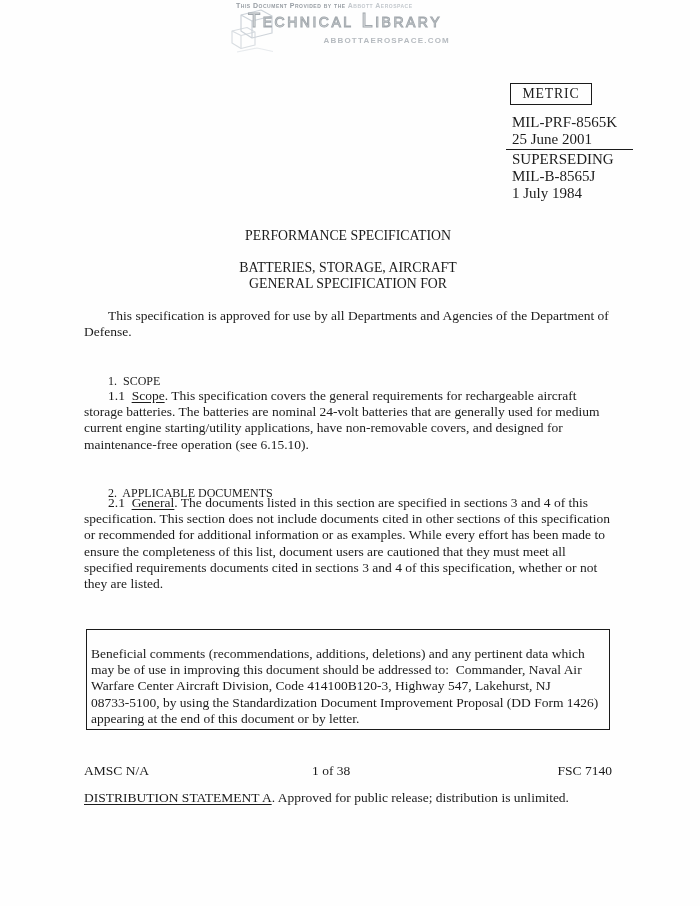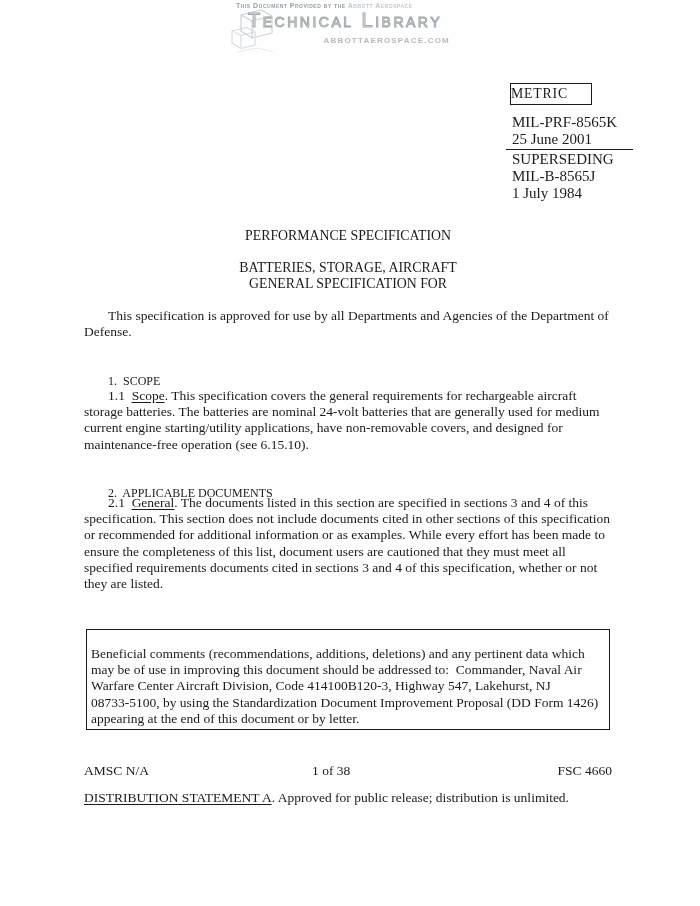--- a/index.html
+++ b/index.html
@@ -26,21 +26,21 @@
     color:#eef0f1;-webkit-text-stroke:1px #a2a8ad;text-stroke:1px #a2a8ad;
   }
   .logo-domain{
     position:absolute;right:10px;top:34px;white-space:nowrap;
     font-size:8px;letter-spacing:1.2px;font-weight:bold;color:#b6bbc0;
   }
   
   .metric-box{
     position:absolute;left:510px;top:83px;width:82px;height:22px;
     border:1.5px solid #1b1b1b;box-sizing:border-box;
-    line-height:19px;font-size:13.8px;letter-spacing:.8px;
+    text-align:center;line-height:19px;font-size:13.8px;letter-spacing:.8px;
   }
   .doc-id{position:absolute;left:512px;top:114px;font-size:15px;line-height:16.9px;}
   .doc-id .sep{border-top:1.5px solid #1b1b1b;width:127px;margin:1px 0 1px -6px;height:0;}
   
   .title-block{position:absolute;left:84px;top:228px;width:528px;text-align:center;font-size:13.8px;line-height:16.2px;}
   .title-block .t1{margin-bottom:15.5px;text-align:center;}
   
   .para{position:absolute;left:84px;width:532px;margin:0;font-size:13.5px;line-height:16.2px;}
   .indent{text-indent:24px;}
   .pre{white-space:pre-line;}
@@ -120,18 +120,18 @@
 
   <div class="comment-box">Beneficial comments (recommendations, additions, deletions) and any pertinent data which
 may be of use in improving this document should be addressed to:  Commander, Naval Air
 Warfare Center Aircraft Division, Code 414100B120-3, Highway 547, Lakehurst, NJ
 08733-5100, by using the Standardization Document Improvement Proposal (DD Form 1426)
 appearing at the end of this document or by letter.</div>
 
   <div class="footer-row">
     <span>AMSC N/A</span>
     <span class="center">1 of 38</span>
-    <span>FSC 4660</span>
+    <span>FSC 7140</span>
   </div>
 
   <p class="distribution"><span class="u">DISTRIBUTION STATEMENT A</span><span>.  Approved for public release; distribution is unlimited.</span></p>
 
 </div>
 
 </body></html>

